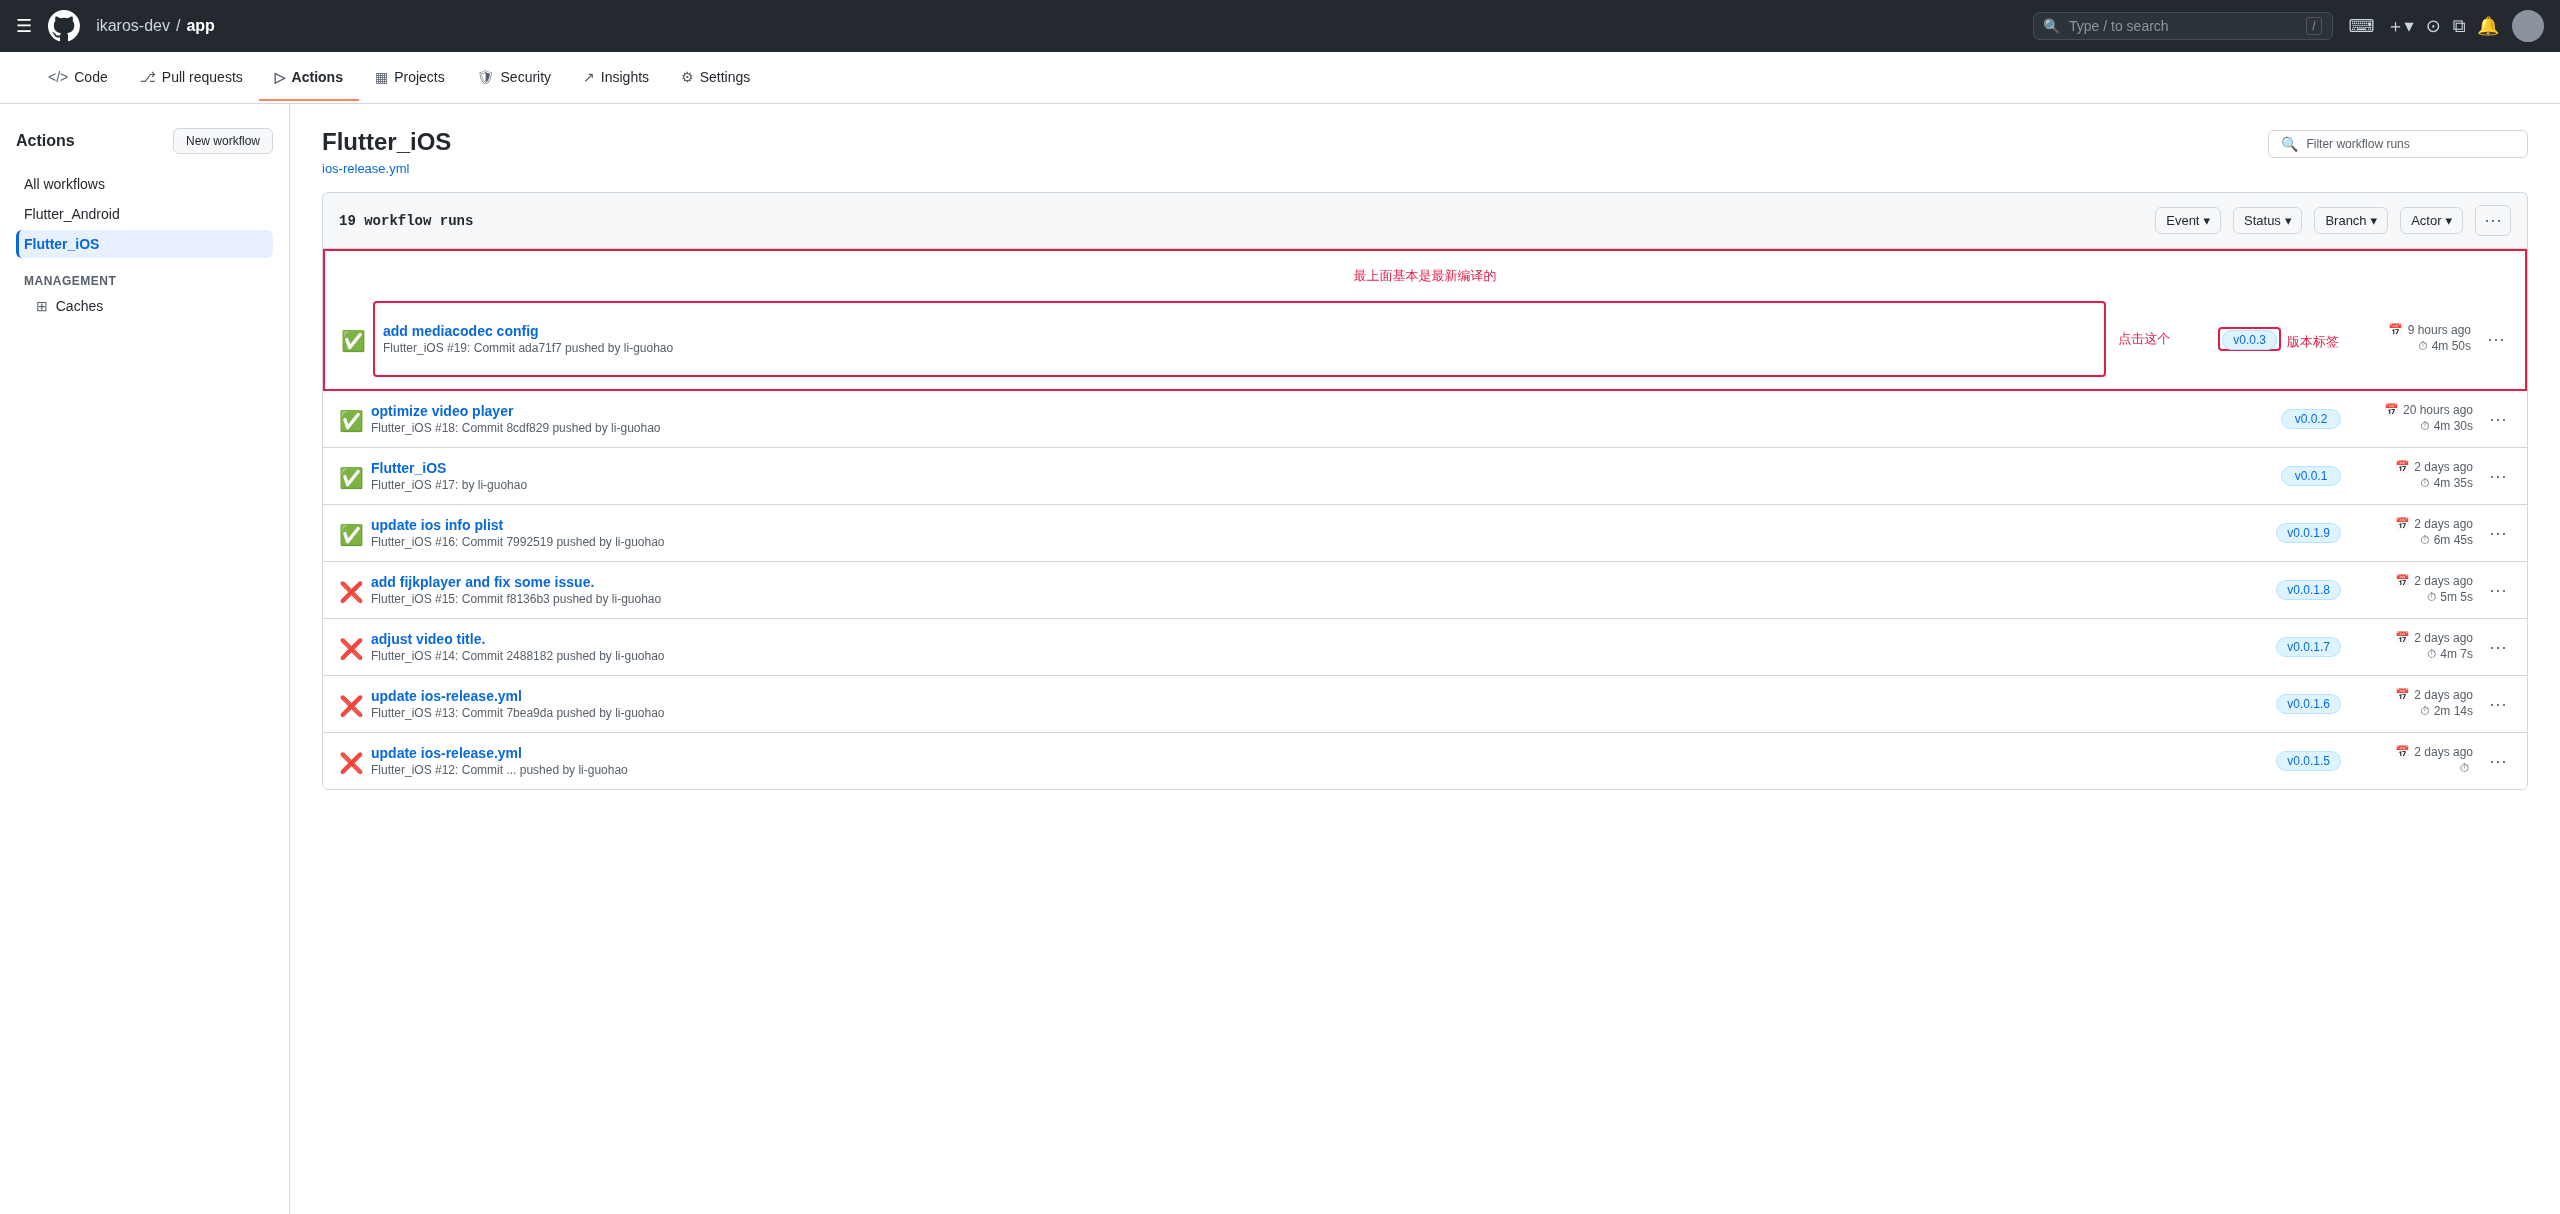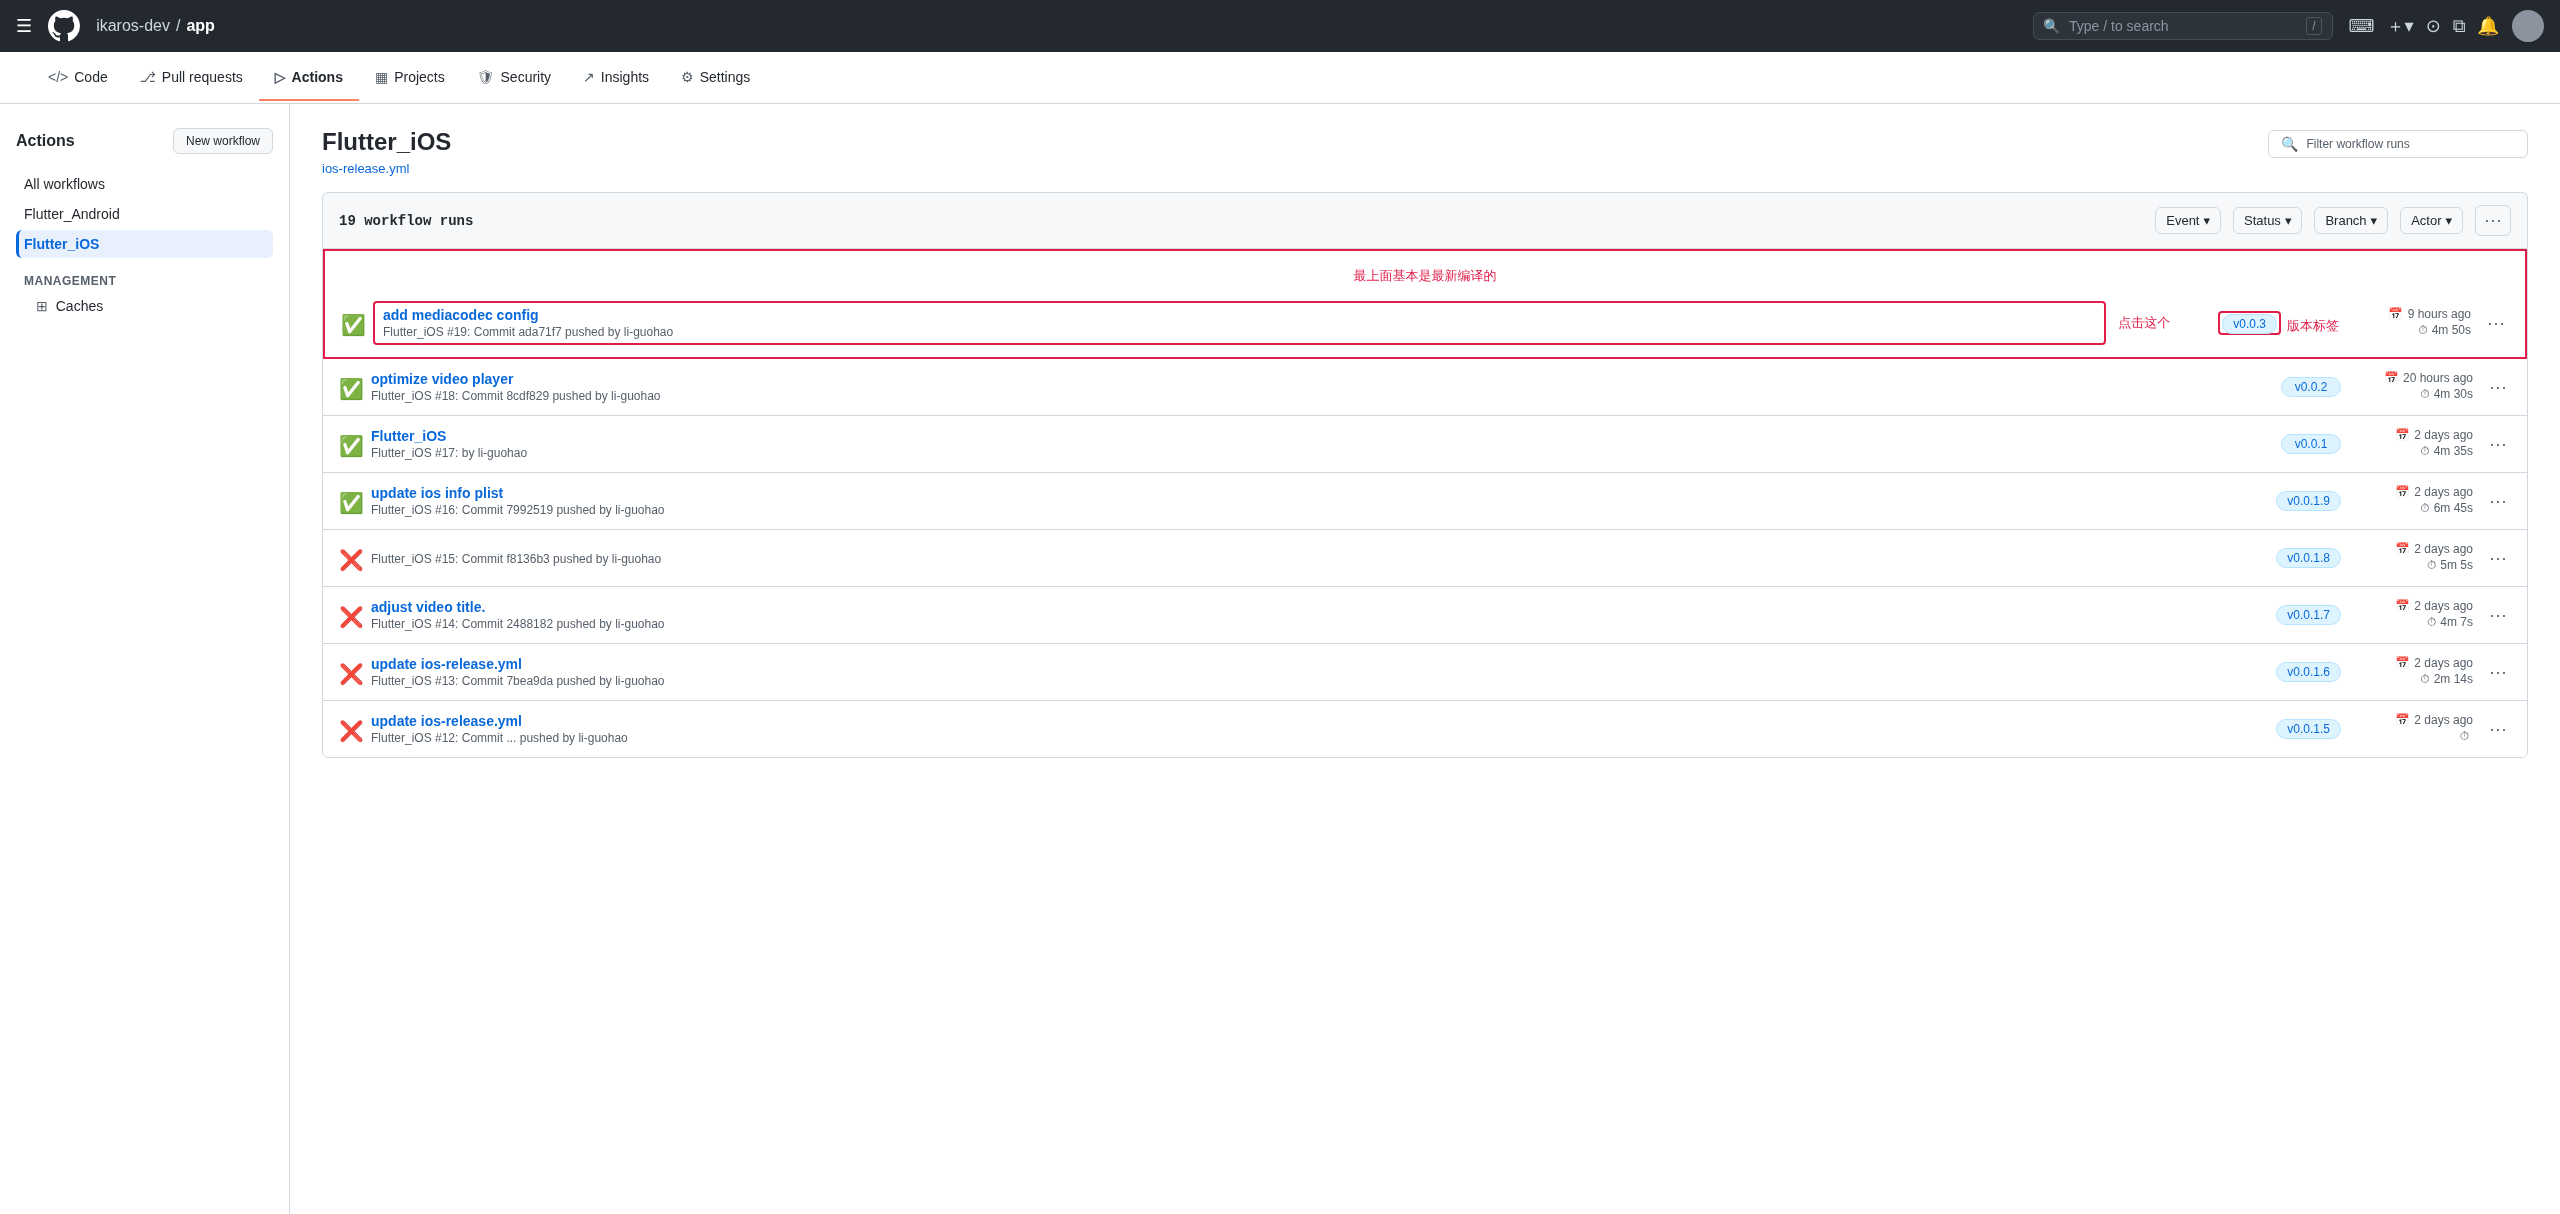--- a/index.html
+++ b/index.html
@@ -260,21 +260,21 @@
 
     <div class="runs-table">
 
       <div class="run-row annotation-red" style="position:relative; flex-wrap:wrap;">
 
         <div class="top-annotation-row" style="width:100%; ">
           <span class="annotation-text-red">最上面基本是最新编译的</span>
         </div>
         <div style="display:flex; align-items:center; width:100%; gap:12px;">
           <span class="status-success run-status-icon">✅</span>
-          <div class="run-info" style="border:2px solid #e11d48; padding:4px 8px; border-radius:4px;">
+          <div class="run-info" style="border:2px solid #e11d48; padding:20px 8px; border-radius:4px;">
             <div class="run-name">add mediacodec config</div>
             <div class="run-meta">Flutter_iOS #19: Commit ada71f7 pushed by li-guohao</div>
           </div>
 
           <span class="annotation-text-red">点击这个</span>
 
           <div style="display:flex; align-items:flex-end; gap:6px;padding-left:36px;">
             <div style="border:2px solid #e11d48; border-radius:4px; padding:2px;">
               <span class="version-badge">v0.0.3</span>
             </div>
@@ -351,20 +351,21 @@
             <span>⏱</span>
             <span>6m 45s</span>
           </div>
         </div>
         <span class="run-more">···</span>
       </div>
 
       <div class="run-row">
         <span class="status-failure run-status-icon">❌</span>
         <div class="run-info">
+          <div class="run-name">add fijkplayer and fix some issue.</div>
           <div class="run-meta">Flutter_iOS #15: Commit f8136b3 pushed by li-guohao</div>
         </div>
         <span class="version-badge">v0.0.1.8</span>
         <div class="run-time">
           <div class="run-time-line">
             <span>📅</span>
             <span>2 days ago</span>
           </div>
           <div class="run-time-line">
             <span>⏱</span>

